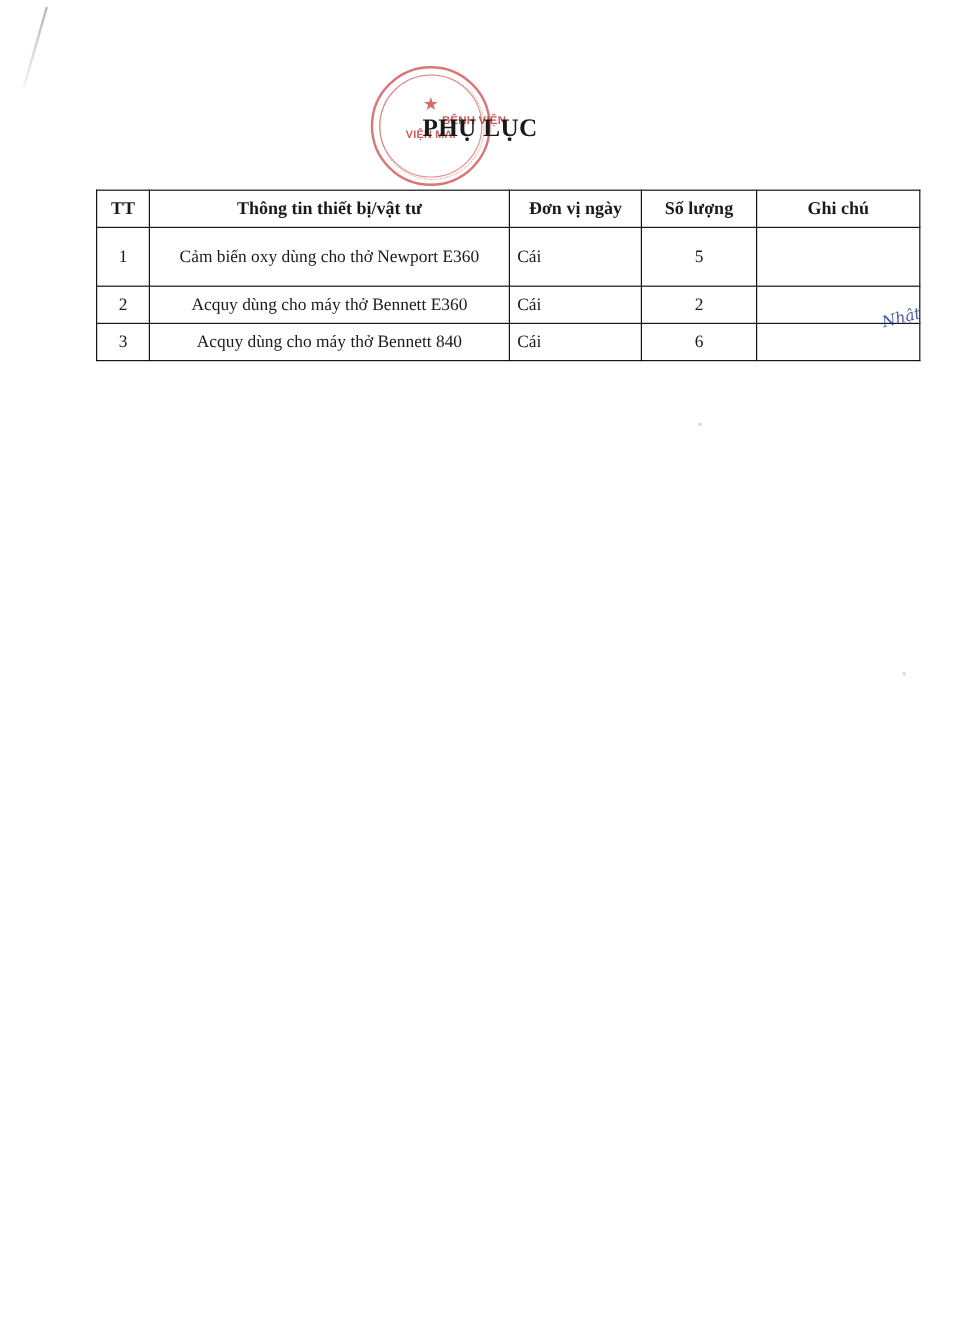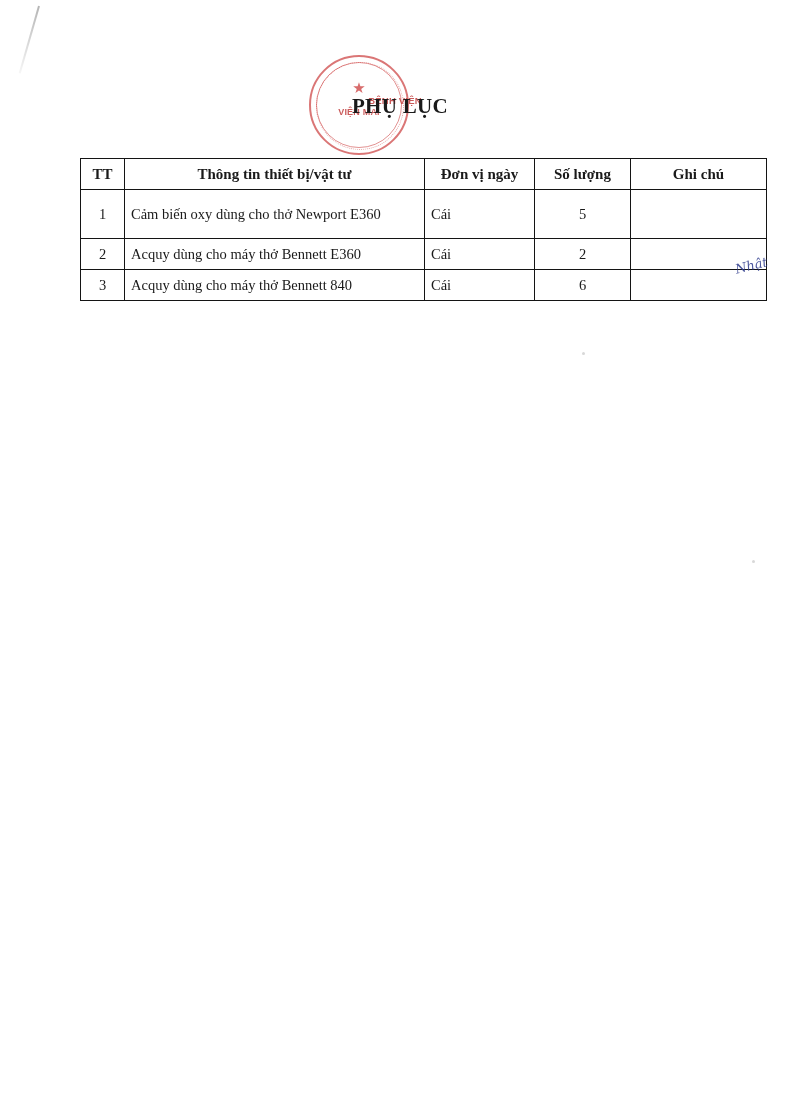--- a/index.html
+++ b/index.html
@@ -140,21 +140,21 @@
     height: 26px;
     padding: 2px 4px;
   }
   .col-tt    { width: 44px; }
   .col-info  { width: 300px; }
   .col-unit  { width: 110px; }
   .col-qty   { width: 96px; }
   .col-note  { width: 136px; }
 
   td.c-tt   { text-align: center; }
-  td.c-info { text-align: left; line-height: 1.25; }
+  td.c-info { text-align: center; line-height: 1.25; }
   td.c-unit { text-align: left; }
   td.c-qty  { text-align: center; }
   td.c-note { text-align: center; }
 
   tr.row-tall td { height: 42px; }
   tr.row-std td  { height: 24px; }
 
   
   .sig-mark {
     position: absolute;

